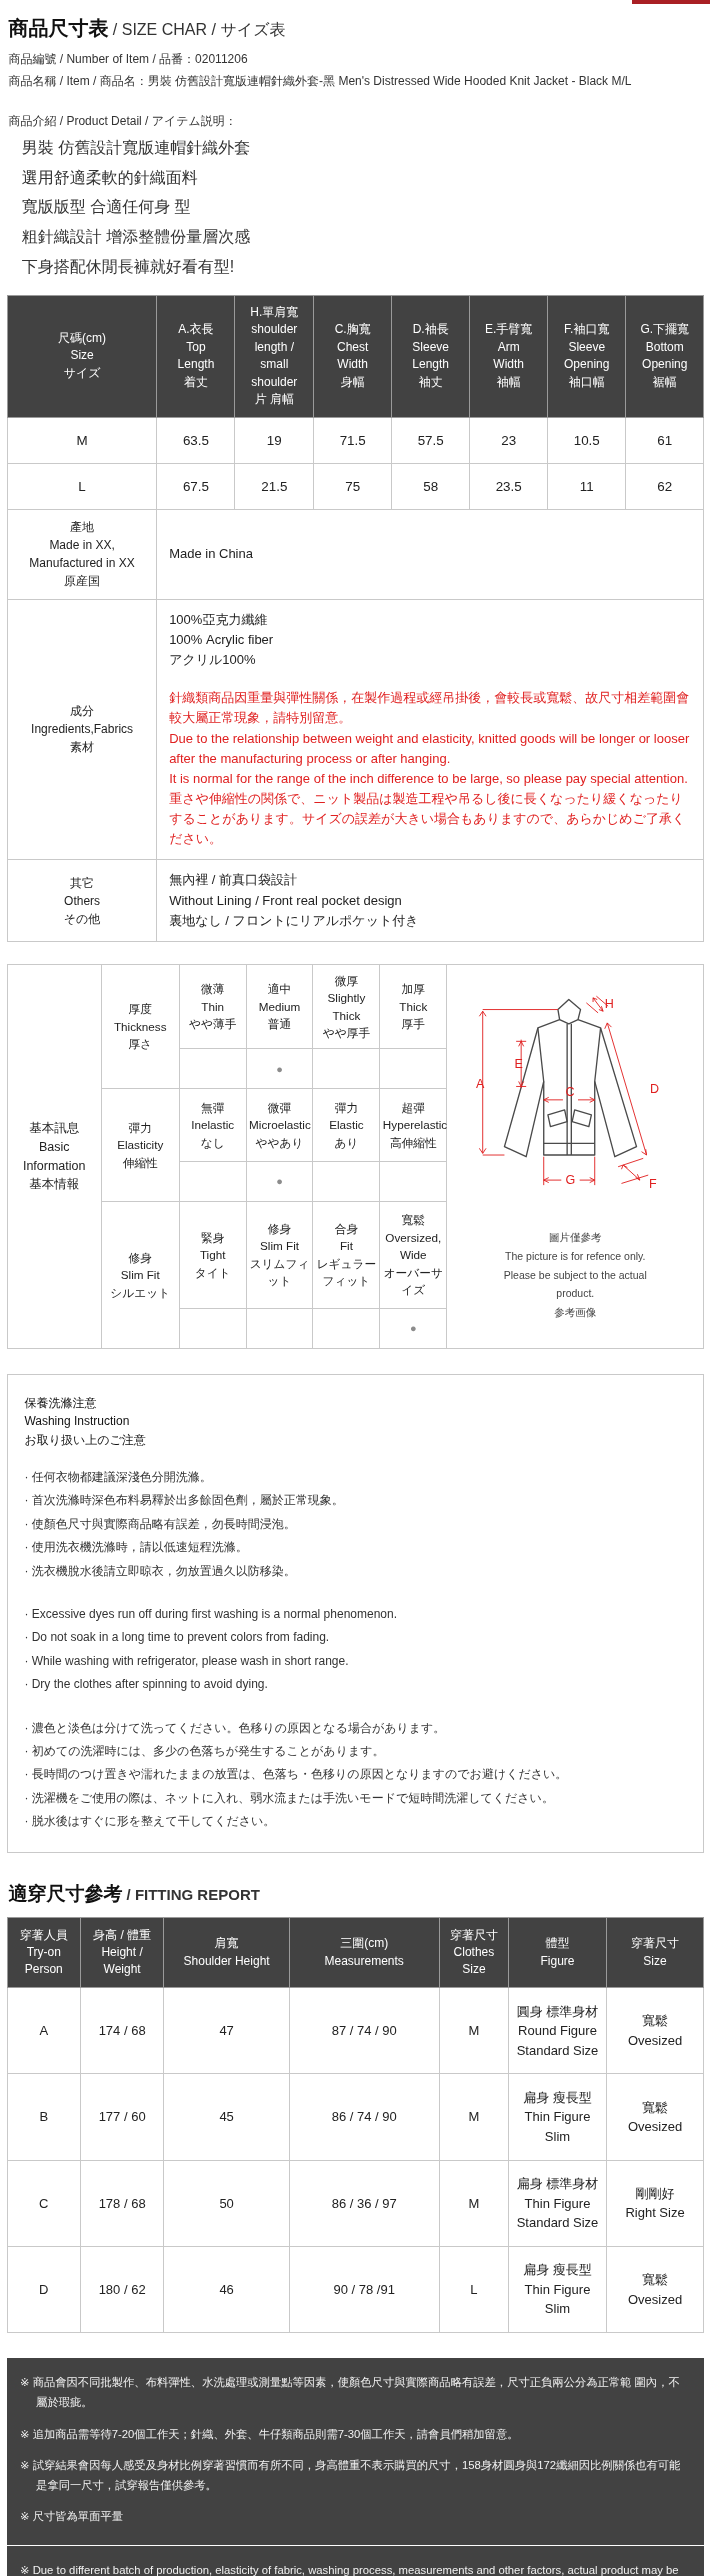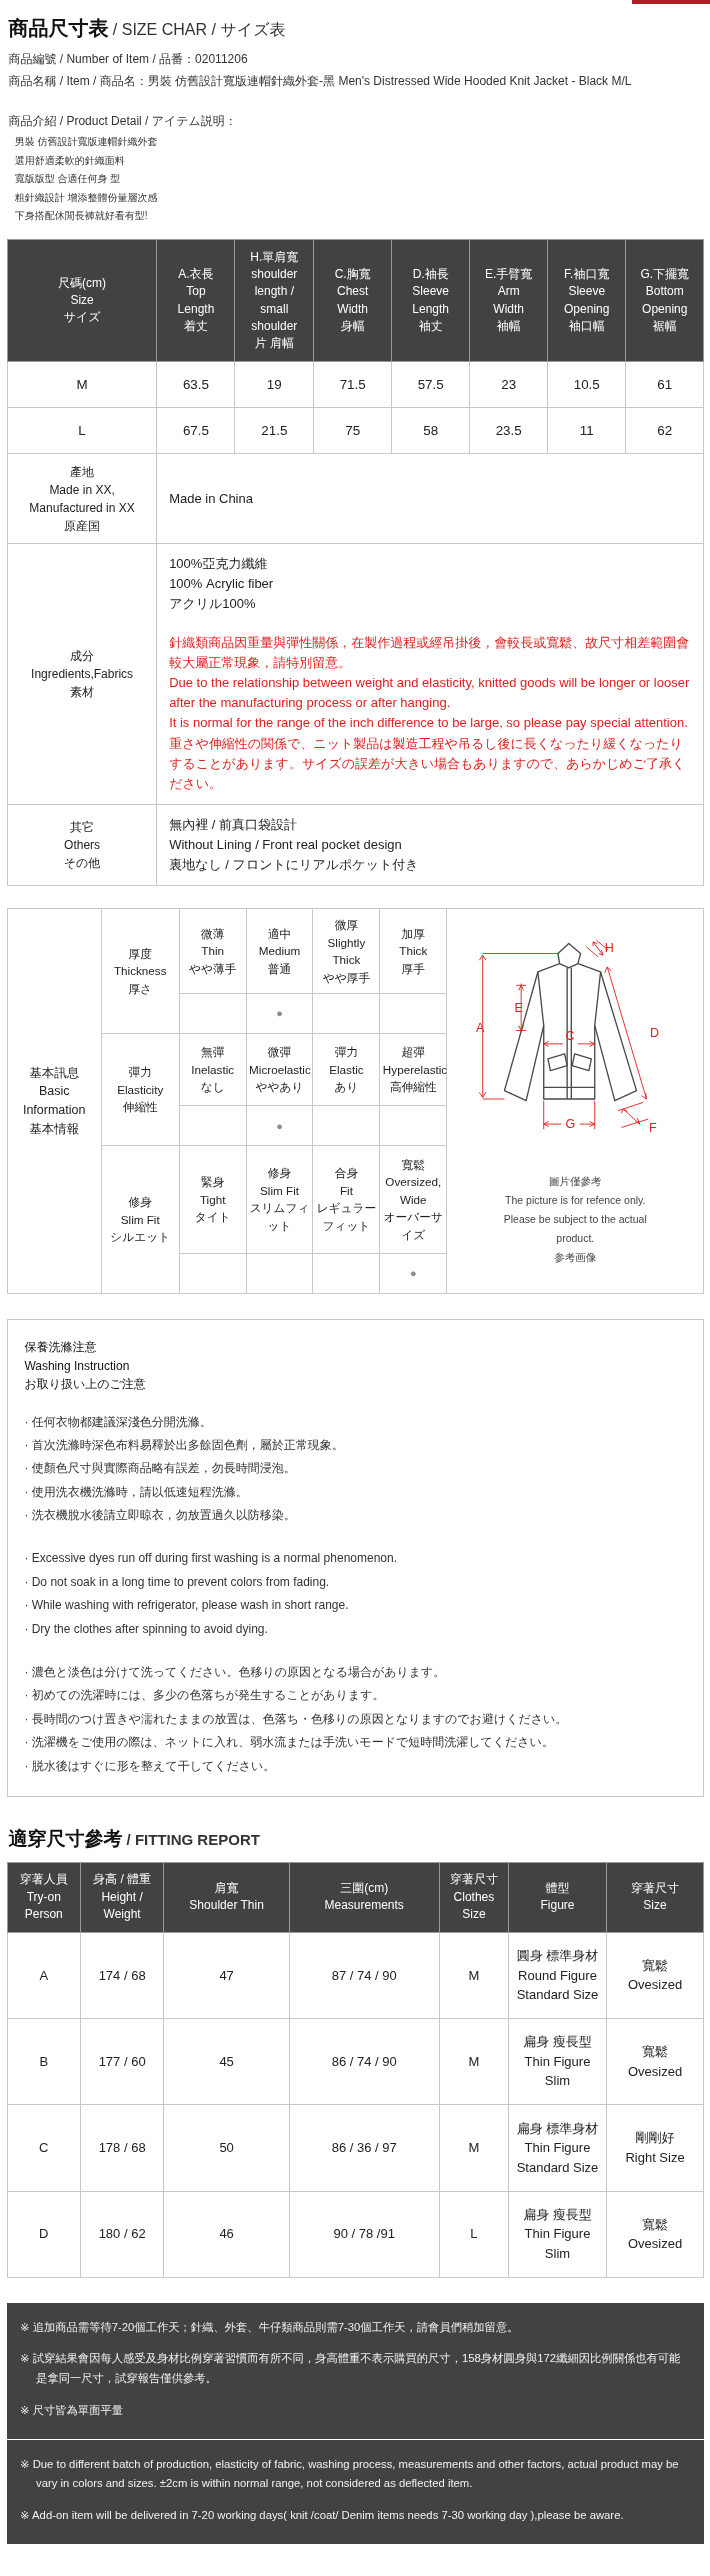--- a/index.html
+++ b/index.html
@@ -9,21 +9,21 @@
     font-family: "Liberation Sans", "DejaVu Sans", sans-serif;
     color: #2b2b2b;
   }
   .page { position: relative; padding: 8.4px 6.7px 25px 6.7px; }
   .top-bar { position: absolute; top: 0; right: 0; width: 79px; height: 4.2px; background: #a91f24; }
 
   
   .title { margin: 6.7px 0 8.4px 1.7px; font-size: 20px; font-weight: bold; color: #111; }
   .title .suffix { font-weight: normal; font-size: 16px; color: #333; }
   .info-line { font-size: 12px; line-height: 1.55; color: #333; margin: 2.5px 0 2.5px 1.7px; }
-  .detail-lines div { font-size: 10px; line-height: 1.85; color: #333; margin-left: 8px; }
+  .detail-lines div { font-size: 16px; line-height: 1.85; color: #333; margin-left: 15px; }
 
   
   table { width: 100%; border-collapse: collapse; table-layout: fixed; }
   th, td { border: 0.8px solid #c9c9c9; text-align: center; vertical-align: middle; font-weight: normal; }
   .dark-head th {
     background: #424242; color: #fff; font-size: 12px; padding: 8.4px 1.7px;
     white-space: pre-line; line-height: 1.45; border-color: #9a9a9a;
   }
 
   
@@ -369,21 +369,21 @@
     </colgroup>
     <thead class="dark-head">
       <tr>
         <th>穿著人員
 Try-on
 Person</th>
         <th>身高 / 體重
 Height /
 Weight</th>
         <th>肩寬
-Shoulder Thin</th>
+Shoulder Height</th>
         <th>三圍(cm)
 Measurements</th>
         <th>穿著尺寸
 Clothes
 Size</th>
         <th>體型
 Figure</th>
         <th>穿著尺寸
 Size</th>
       </tr>
@@ -435,20 +435,21 @@
 Thin Figure
 Slim</td>
         <td>寬鬆
 Ovesized</td>
       </tr>
     </tbody>
   </table>
 
   <div class="footer-box">
     <div class="footer-section">
+        <div>※ 商品會因不同批製作、布料彈性、水洗處理或測量點等因素，使顏色尺寸與實際商品略有誤差，尺寸正負兩公分為正常範 圍內，不屬於瑕疵。</div>
         <div>※ 追加商品需等待7-20個工作天；針織、外套、牛仔類商品則需7-30個工作天，請會員們稍加留意。</div>
         <div>※ 試穿結果會因每人感受及身材比例穿著習慣而有所不同，身高體重不表示購買的尺寸，158身材圓身與172纖細因比例關係也有可能是拿同一尺寸，試穿報告僅供參考。</div>
         <div>※ 尺寸皆為單面平量</div>
       </div>
     <div class="footer-section">
         <div>※ Due to different batch of production, elasticity of fabric, washing process, measurements and other factors, actual product may be vary in colors and sizes. ±2cm is within normal range, not considered as deflected item.</div>
         <div>※ Add-on item will be delivered in 7-20 working days( knit /coat/ Denim items needs 7-30 working day ),please be aware.</div>
       </div>
 
   </div>

